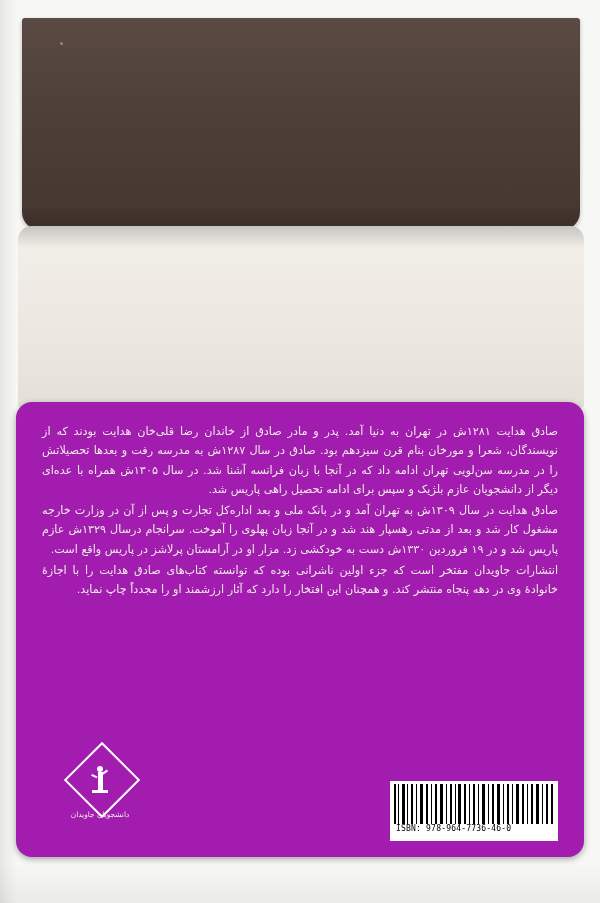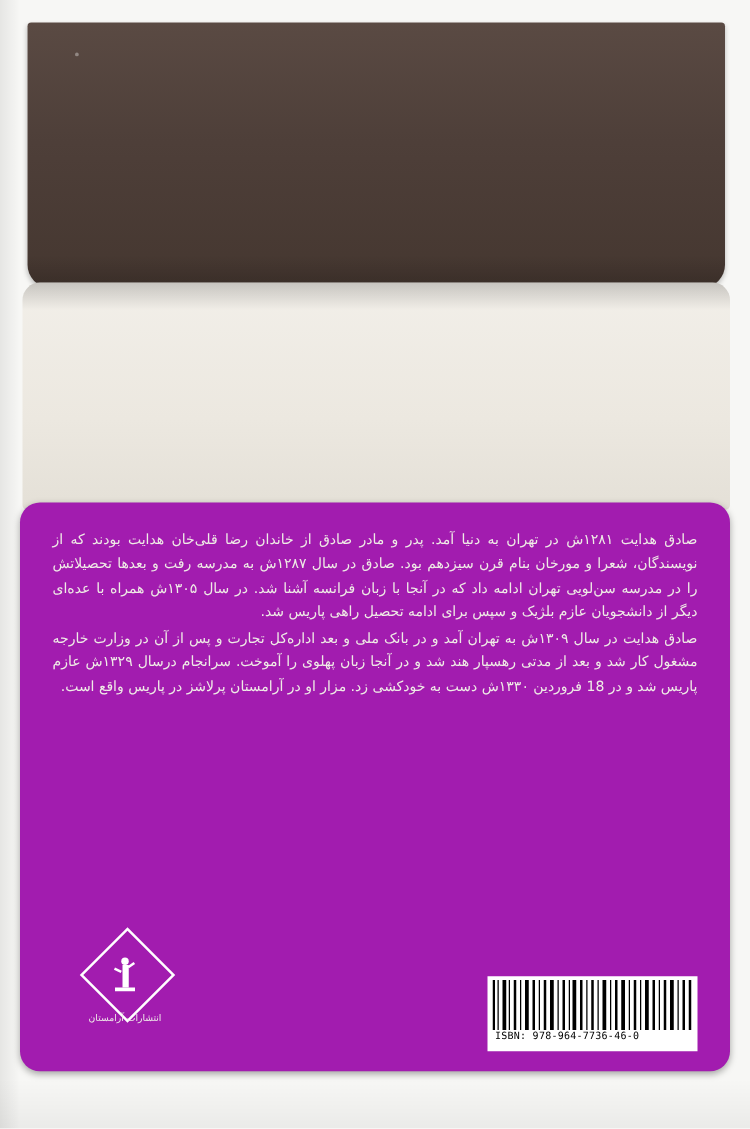--- a/index.html
+++ b/index.html
@@ -196,33 +196,34 @@
     <div class="cover-top-speck"></div>
   </div>
 
   <div class="cover-middle"></div>
   <div class="cover-middle-shadow"></div>
 
   <div class="cover-black">
 
     <div class="blurb">
       <p>صادق هدایت ۱۲۸۱ش در تهران به دنیا آمد. پدر و مادر صادق از خاندان رضا قلی‌خان هدایت بودند که از نویسندگان، شعرا و مورخان بنام قرن سیزدهم بود. صادق در سال ۱۲۸۷ش به مدرسه رفت و بعدها تحصیلاتش را در مدرسه سن‌لویی تهران ادامه داد که در آنجا با زبان فرانسه آشنا شد. در سال ۱۳۰۵ش همراه با عده‌ای دیگر از دانشجویان عازم بلژیک و سپس برای ادامه تحصیل راهی پاریس شد.</p>
-      <p>صادق هدایت در سال ۱۳۰۹ش به تهران آمد و در بانک ملی و بعد اداره‌کل تجارت و پس از آن در وزارت خارجه مشغول کار شد و بعد از مدتی رهسپار هند شد و در آنجا زبان پهلوی را آموخت. سرانجام درسال ۱۳۲۹ش عازم پاریس شد و در 18 فروردین ۱۳۳۰ش دست به خودکشی زد. مزار او در آرامستان پرلاشز در پاریس واقع است.</p>
+      <p>صادق هدایت در سال ۱۳۰۹ش به تهران آمد و در بانک ملی و بعد اداره‌کل تجارت و پس از آن در وزارت خارجه مشغول کار شد و بعد از مدتی رهسپار هند شد و در آنجا زبان پهلوی را آموخت. سرانجام درسال ۱۳۲۹ش عازم پاریس شد و در ۱۹ فروردین ۱۳۳۰ش دست به خودکشی زد. مزار او در آرامستان پرلاشز در پاریس واقع است.</p>
+      <p class="tight">انتشارات جاویدان مفتخر است که جزء اولین ناشرانی بوده که توانسته کتاب‌های صادق هدایت را با اجازهٔ خانوادهٔ وی در دهه پنجاه منتشر کند. و همچنان این افتخار را دارد که آثار ارزشمند او را مجدداً چاپ نماید.</p>
     </div>
 
     <div class="logo">
       <div class="logo-diamond"></div>
       <svg class="logo-figure" viewBox="0 0 20 30">
         <rect x="2" y="26" width="16" height="3" fill="#ffffff"></rect>
         <rect x="8" y="8" width="5" height="18" fill="#ffffff"></rect>
         <circle cx="10" cy="5" r="3" fill="#ffffff"></circle>
         <rect x="12" y="9" width="6" height="2" fill="#ffffff" transform="rotate(-35 12 9)"></rect>
         <rect x="2" y="10" width="6" height="2" fill="#ffffff" transform="rotate(25 2 10)"></rect>
       </svg>
-      <div class="logo-caption">انتشارات آرامستان</div>
+      <div class="logo-caption">دانشجویان جاویدان</div>
     </div>
 
     <div class="barcode-box">
       <svg class="barcode-bars" viewBox="0 0 160 40" preserveAspectRatio="none">
         <rect x="0" y="0" width="2" height="40" fill="#000"></rect>
         <rect x="4" y="0" width="1" height="40" fill="#000"></rect>
         <rect x="8" y="0" width="3" height="40" fill="#000"></rect>
         <rect x="13" y="0" width="1" height="40" fill="#000"></rect>
         <rect x="17" y="0" width="2" height="40" fill="#000"></rect>
         <rect x="22" y="0" width="1" height="40" fill="#000"></rect>

